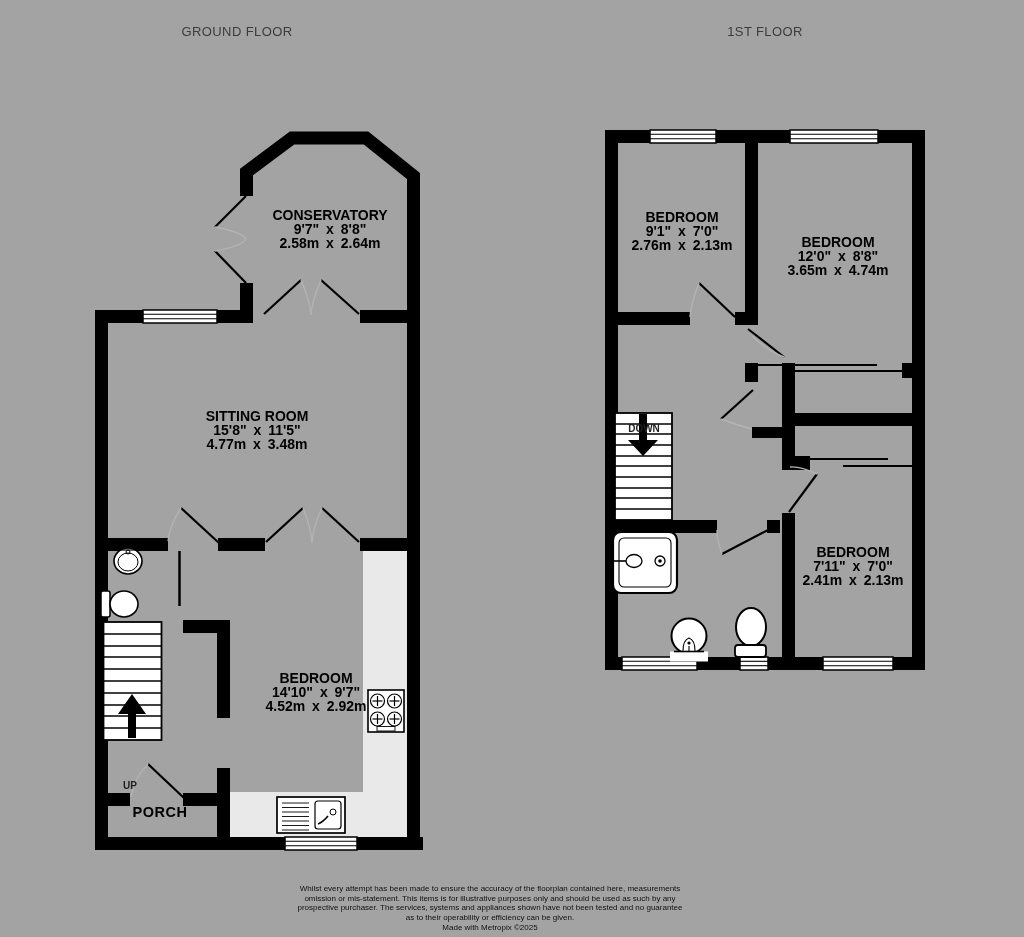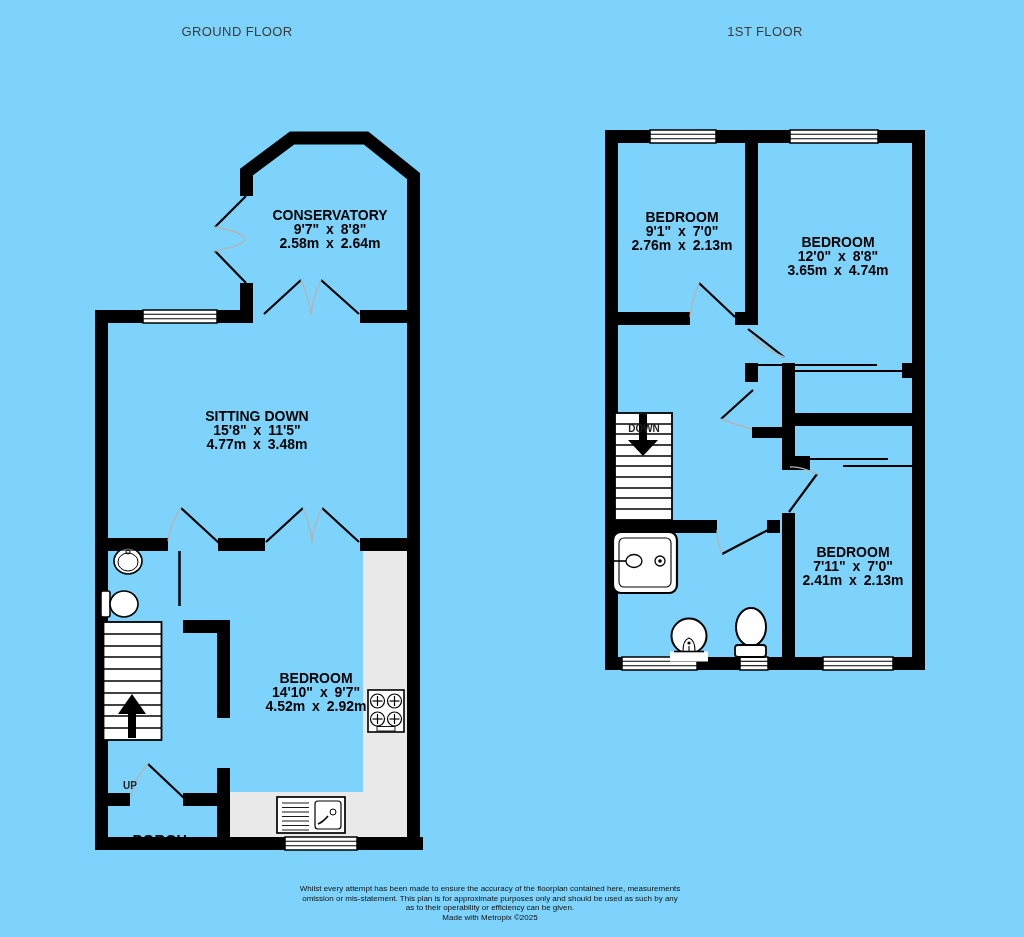--- a/index.html
+++ b/index.html
@@ -1,16 +1,16 @@
 <!DOCTYPE html>
 <html><head>
 <meta charset="utf-8">
 <style>
   html,body{margin:0;padding:0;background:#ffffff;}
-  #canvas{position:relative;width:1024px;height:937px;background:#7dd3fc;overflow:hidden;
+  #canvas{position:relative;width:1024px;height:937px;background:#a3a3a3;overflow:hidden;
           font-family:"Liberation Sans",sans-serif;}
   svg{position:absolute;left:0;top:0;}
   .lbl{position:absolute;transform:translate(-50%,-50%);text-align:center;color:#000;white-space:nowrap;}
   .floor-title{font-size:13px;color:#3c3c3c;letter-spacing:.4px;font-weight:400;}
   .room-block{line-height:14px;font-weight:bold;font-size:14px;}
   .room-block .dims{word-spacing:3px;}
   .porch-lbl{font-weight:bold;font-size:14.5px;letter-spacing:.5px;}
   .stair-lbl{font-weight:bold;font-size:10px;color:#222;margin-top:29px;}
   #footer{position:absolute;left:260px;top:884px;width:460px;text-align:center;
           font-size:8px;line-height:9.7px;color:#111;}
@@ -283,32 +283,32 @@
 <div class="lbl floor-title" style="left:237px;top:31px;">GROUND FLOOR</div>
 <div class="lbl floor-title" style="left:744px;top:31px;margin-left:21px;">1ST FLOOR</div>
 
 <div class="lbl room-block" style="left:330px;top:229px;">
   <div>CONSERVATORY</div>
   <div class="dims">9'7" x 8'8"</div>
   <div class="dims">2.58m x 2.64m</div>
 </div>
 
 <div class="lbl room-block" style="left:257px;top:430px;">
-  <div>SITTING DOWN</div>
+  <div>SITTING ROOM</div>
   <div class="dims">15'8" x 11'5"</div>
   <div class="dims">4.77m x 3.48m</div>
 </div>
 
 <div class="lbl room-block" style="left:316px;top:692px;">
   <div>BEDROOM</div>
   <div class="dims">14'10" x 9'7"</div>
   <div class="dims">4.52m x 2.92m</div>
 </div>
 
-<div class="lbl porch-lbl" style="left:160px;top:840px;">PORCH</div>
+<div class="lbl porch-lbl" style="left:160px;top:812px;">PORCH</div>
 
 <div class="lbl stair-lbl" style="left:130px;top:756px;">UP</div>
 
 <div class="lbl room-block" style="left:682px;top:231px;">
   <div>BEDROOM</div>
   <div class="dims">9'1" x 7'0"</div>
   <div class="dims">2.76m x 2.13m</div>
 </div>
 
 <div class="lbl room-block" style="left:838px;top:256px;">
@@ -320,18 +320,19 @@
 <div class="lbl room-block" style="left:853px;top:566px;">
   <div>BEDROOM</div>
   <div class="dims">7'11" x 7'0"</div>
   <div class="dims">2.41m x 2.13m</div>
 </div>
 
 <div class="lbl stair-lbl" style="left:644px;top:399px;">DOWN</div>
 
 <div id="footer">
   <div>Whilst every attempt has been made to ensure the accuracy of the floorplan contained here, measurements</div>
-  <div>omission or mis-statement. This plan is for approximate purposes only and should be used as such by any</div>
+  <div>omission or mis-statement. This items is for illustrative purposes only and should be used as such by any</div>
+  <div>prospective purchaser. The services, systems and appliances shown have not been tested and no guarantee</div>
   <div>as to their operability or efficiency can be given.</div>
   <div>Made with Metropix ©2025</div>
 </div>
 
 </div>
 
 </body></html>

